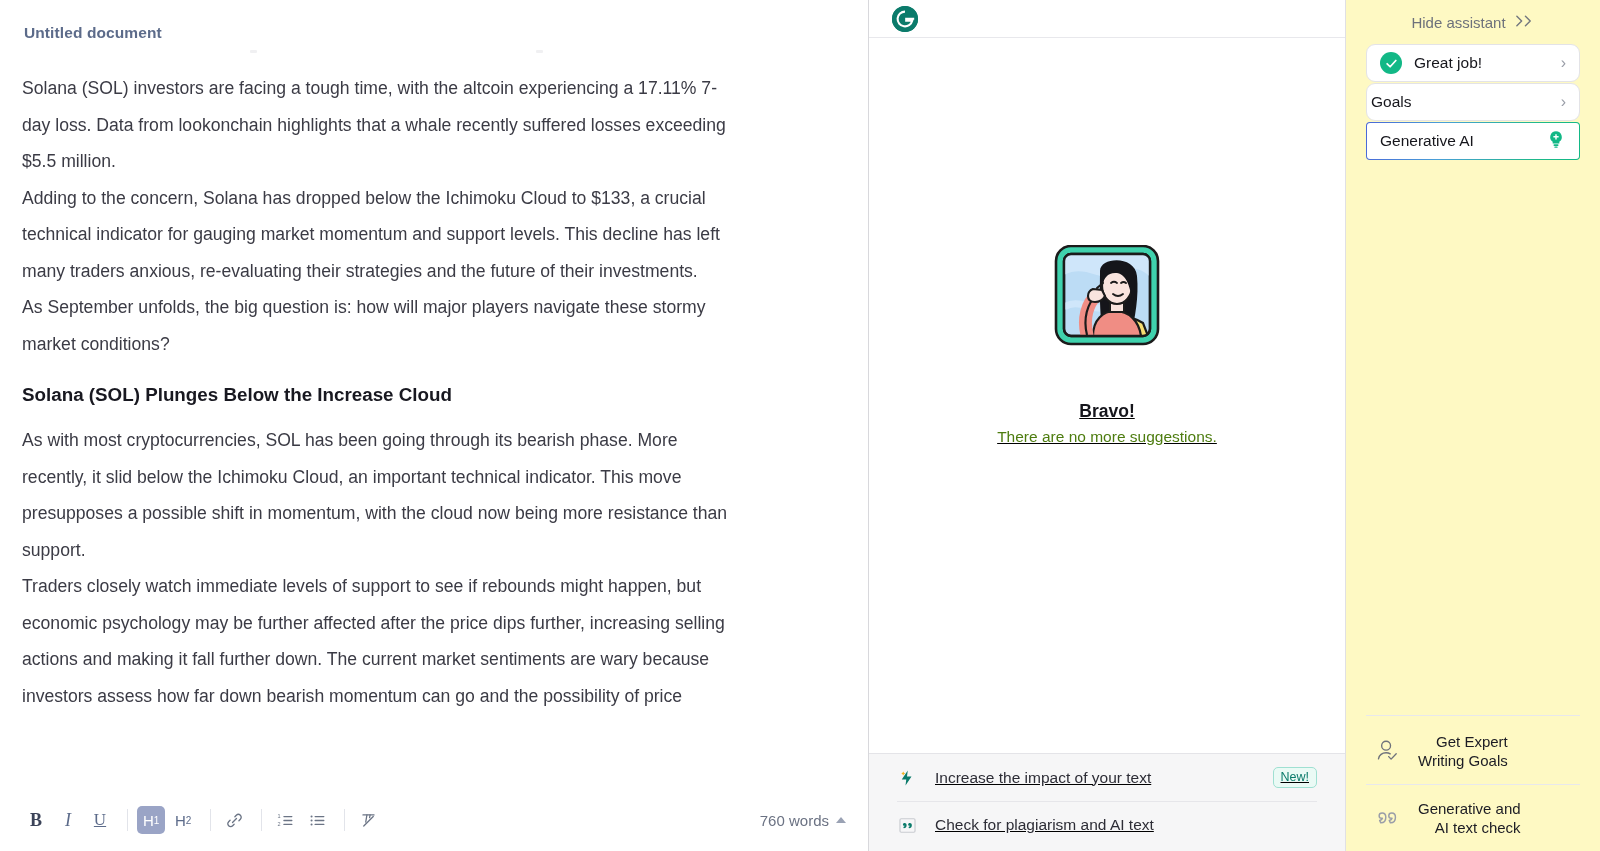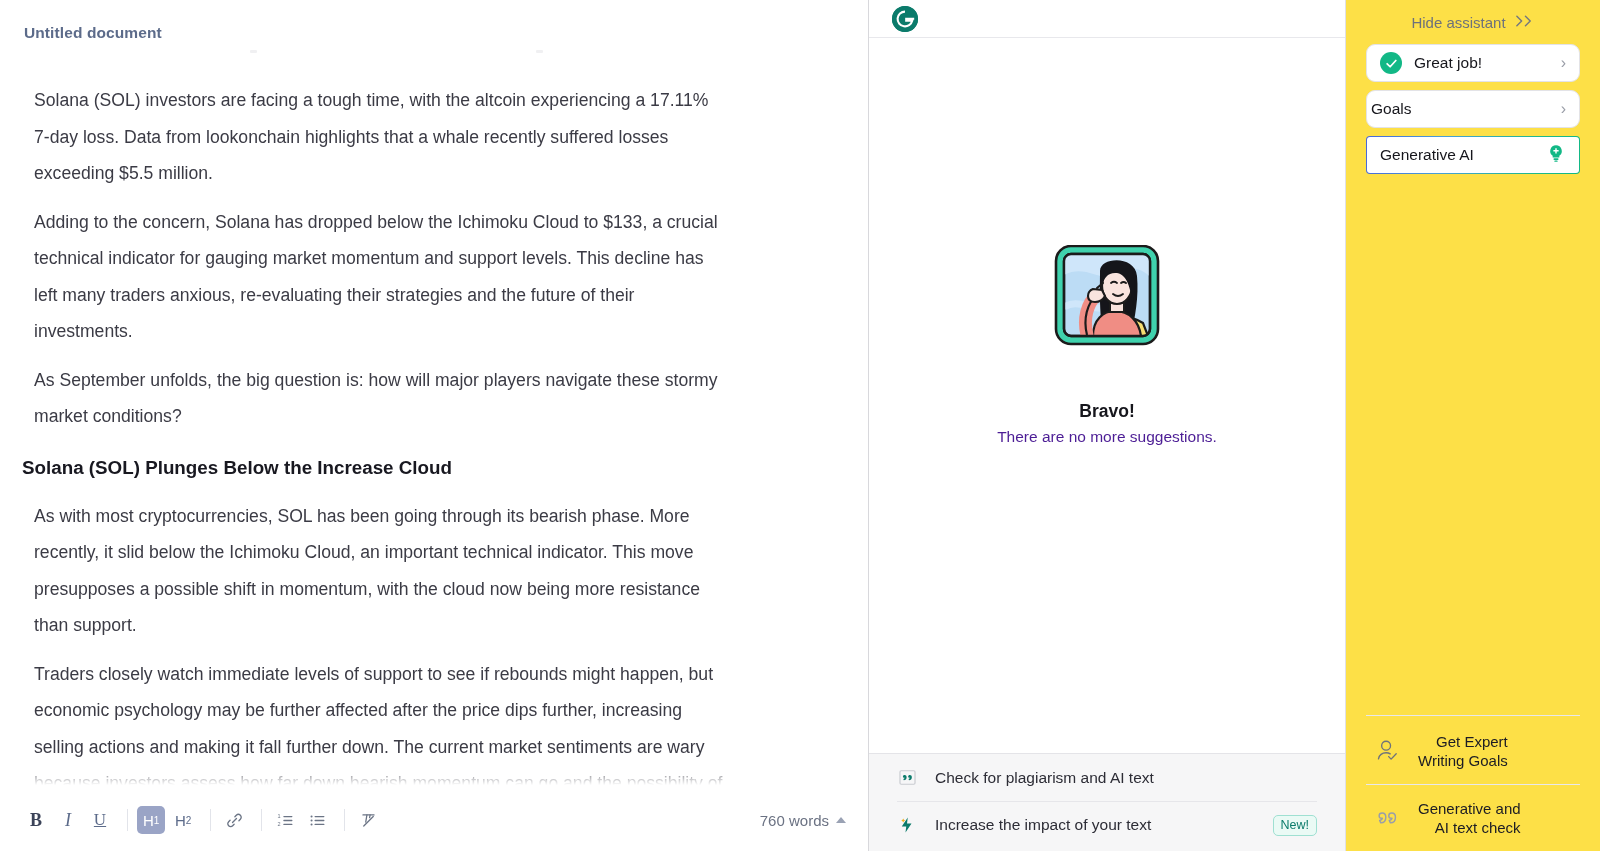--- a/index.html
+++ b/index.html
@@ -28,21 +28,21 @@
     position: absolute; display:block; width: 7px; height: 3px;
     background: #f0f0f2; border-radius: 1px;
   }
   .doc-body {
     position: absolute; left: 22px; top: 70px;
     width: 714px;
     color: #3b3b45;
     font-size: 17.6px;
     line-height: 36.5px;
   }
-  .doc-body p { margin: 12px; }
+  .doc-body p { margin: 0; }
   .doc-body h2 {
     font-size: 18.8px; font-weight: bold; color: #181820;
     line-height: 36px; margin: 15px 0 9px 0;
   }
   .doc-fade {
     position: absolute; left: 0; right: 0; bottom: 62px; height: 26px;
     background: linear-gradient(to bottom, rgba(255,255,255,0), #fff 85%);
     pointer-events: none;
   }
 
@@ -69,65 +69,65 @@
   .wordcount {
     font-size: 15px; color: #6b7283; display: flex; align-items: center; gap: 7px;
     cursor: pointer; user-select: none;
   }
   .caret-up { width: 0; height: 0; border-left: 5px solid transparent; border-right: 5px solid transparent; border-bottom: 6px solid #9aa2b4; }
 
   
   .assist-pane {
     position: relative; width: 478px; height: 851px;
     border-left: 1px solid #d8d8dc; border-right: 1px solid #e0e0e4;
-    background: #fff; flex: 0 0 478px; display: flex; flex-direction: column;
+    background: #fff; flex: 0 0 478px; display: flex; flex-direction: column; text-decoration: underline;
   }
   .assist-head {
     height: 38px; border-bottom: 1px solid #e8e8ec;
     display: flex; align-items: center; padding-left: 23px; flex: 0 0 38px;
   }
   .g-logo {
     width: 26px; height: 26px; border-radius: 50%;
     background: #0b7b6b; position: relative; display:block;
   }
   .g-logo svg { position:absolute; left:0; top:0; }
   .assist-body { flex: 1; position: relative; display: flex; flex-direction: column;
     align-items: center; justify-content: center; padding-bottom: 100px; }
   .bravo-card { width: 108px; height: 104px; position: relative; }
   .bravo-title { font-size: 17.5px; font-weight: bold; color: #16161c; margin-top: 52px; }
-  .bravo-sub { font-size: 15.5px; color: #4c1d95; margin-top: 6px; }
+  .bravo-sub { font-size: 15.5px; color: #4d7c0f; margin-top: 6px; }
 
   .assist-foot {
     flex: 0 0 98px; background: #f6f6f7; border-top: 1px solid #e4e4e8;
     padding: 0 28px;
   }
   .foot-row {
     height: 47px; display: flex; align-items: center; gap: 18px; cursor: pointer;
   }
   .foot-row + .foot-row { border-top: 1px solid #e6e6ea; }
   .foot-ico { width: 20px; display: flex; align-items: center; justify-content: center; }
   .foot-label { font-size: 15.5px; color: #2d2d36; flex: 1; }
   .badge-new {
     font-size: 12.5px; color: #0b7b6b; border: 1px solid #9fe0d2;
     background: #eafaf5; border-radius: 5px; padding: 2px 7px 3px;
   }
 
   
   .side-pane {
-    position: relative; width: 254px; height: 851px; background: #fde047;
+    position: relative; width: 254px; height: 851px; background: #fef9c3;
     flex: 0 0 254px; display: flex; flex-direction: column; padding: 0 20px;
   }
   .hide-assistant {
     height: 44px; display: flex; align-items: center; justify-content: center;
     gap: 8px; font-size: 15px; color: #6d717b; cursor: pointer; user-select: none;
   }
   .card {
     border: 1px solid #e3e3e7; border-radius: 9px; height: 38px;
     display: flex; align-items: center; padding: 0 13px; gap: 12px;
-    margin-bottom: 8px; background: #fff; cursor: pointer;
+    margin-bottom: 1px; background: #fff; cursor: pointer;
   }
   .card-label { flex: 1; font-size: 15.5px; color: #16161c; }
   .chev { color: #9a9ea8; font-size: 16px; line-height: 1; }
   .check-ico {
     width: 22px; height: 22px; border-radius: 50%; background: #12b886;
     display: flex; align-items: center; justify-content: center; flex: 0 0 22px;
   }
   .card.goals { padding-left: 4px; }
   .card.genai {
     border: 1.5px solid transparent; border-radius: 4px;
@@ -273,36 +273,36 @@
           <rect x="11" y="9" width="86" height="82" rx="7" fill="none" stroke="#1b1b1b" stroke-width="2.4"></rect>
         </svg>
       </div>
       <div class="bravo-title">Bravo!</div>
       <div class="bravo-sub">There are no more suggestions.</div>
     </div>
 
     <div class="assist-foot">
       <div class="foot-row">
         <span class="foot-ico">
+          <svg width="18" height="18" viewBox="0 0 24 24">
+            <path d="M13 2 5 14h6l-1 8 8-12h-6z" fill="#0b7b6b"></path>
+            <path d="M7 3.4 l1 1.6 1.6 1 -1.6 1 -1 1.6 -1-1.6 -1.6-1 1.6-1z" fill="#f0b429"></path>
+          </svg>
+        </span>
+        <span class="foot-label">Increase the impact of your text</span>
+        <span class="badge-new">New!</span>
+      </div>
+      <div class="foot-row">
+        <span class="foot-ico">
           <svg width="19" height="19" viewBox="0 0 24 24">
             <rect x="2.5" y="3.5" width="19" height="17" rx="1.5" fill="none" stroke="#c9cbd1" stroke-width="1.5"></rect>
             <path d="M7.3 15.6c2.3 0 3.6-1.6 3.6-3.9 0-1.9-1.1-3-2.6-3-1.2 0-2.1.8-2.1 1.9 0 1 .7 1.8 1.7 1.8.2 0 .4 0 .6-.1-.2.8-.9 1.4-1.8 1.6zM13.9 15.6c2.3 0 3.6-1.6 3.6-3.9 0-1.9-1.1-3-2.6-3-1.2 0-2.1.8-2.1 1.9 0 1 .7 1.8 1.7 1.8.2 0 .4 0 .6-.1-.2.8-.9 1.4-1.8 1.6z" fill="#0b7b6b"></path>
           </svg>
         </span>
         <span class="foot-label">Check for plagiarism and AI text</span>
-      </div>
-      <div class="foot-row">
-        <span class="foot-ico">
-          <svg width="18" height="18" viewBox="0 0 24 24">
-            <path d="M13 2 5 14h6l-1 8 8-12h-6z" fill="#0b7b6b"></path>
-            <path d="M7 3.4 l1 1.6 1.6 1 -1.6 1 -1 1.6 -1-1.6 -1.6-1 1.6-1z" fill="#f0b429"></path>
-          </svg>
-        </span>
-        <span class="foot-label">Increase the impact of your text</span>
-        <span class="badge-new">New!</span>
       </div>
     </div>
   </section>
 
   <aside class="side-pane">
     <div class="hide-assistant">
       <span>Hide assistant</span>
       <span>
         <svg width="21" height="14" viewBox="0 0 22 14" fill="none" stroke="#73777f" stroke-width="1.5" stroke-linecap="round" stroke-linejoin="round">
           <path d="M3 2l5 5-5 5"></path>

